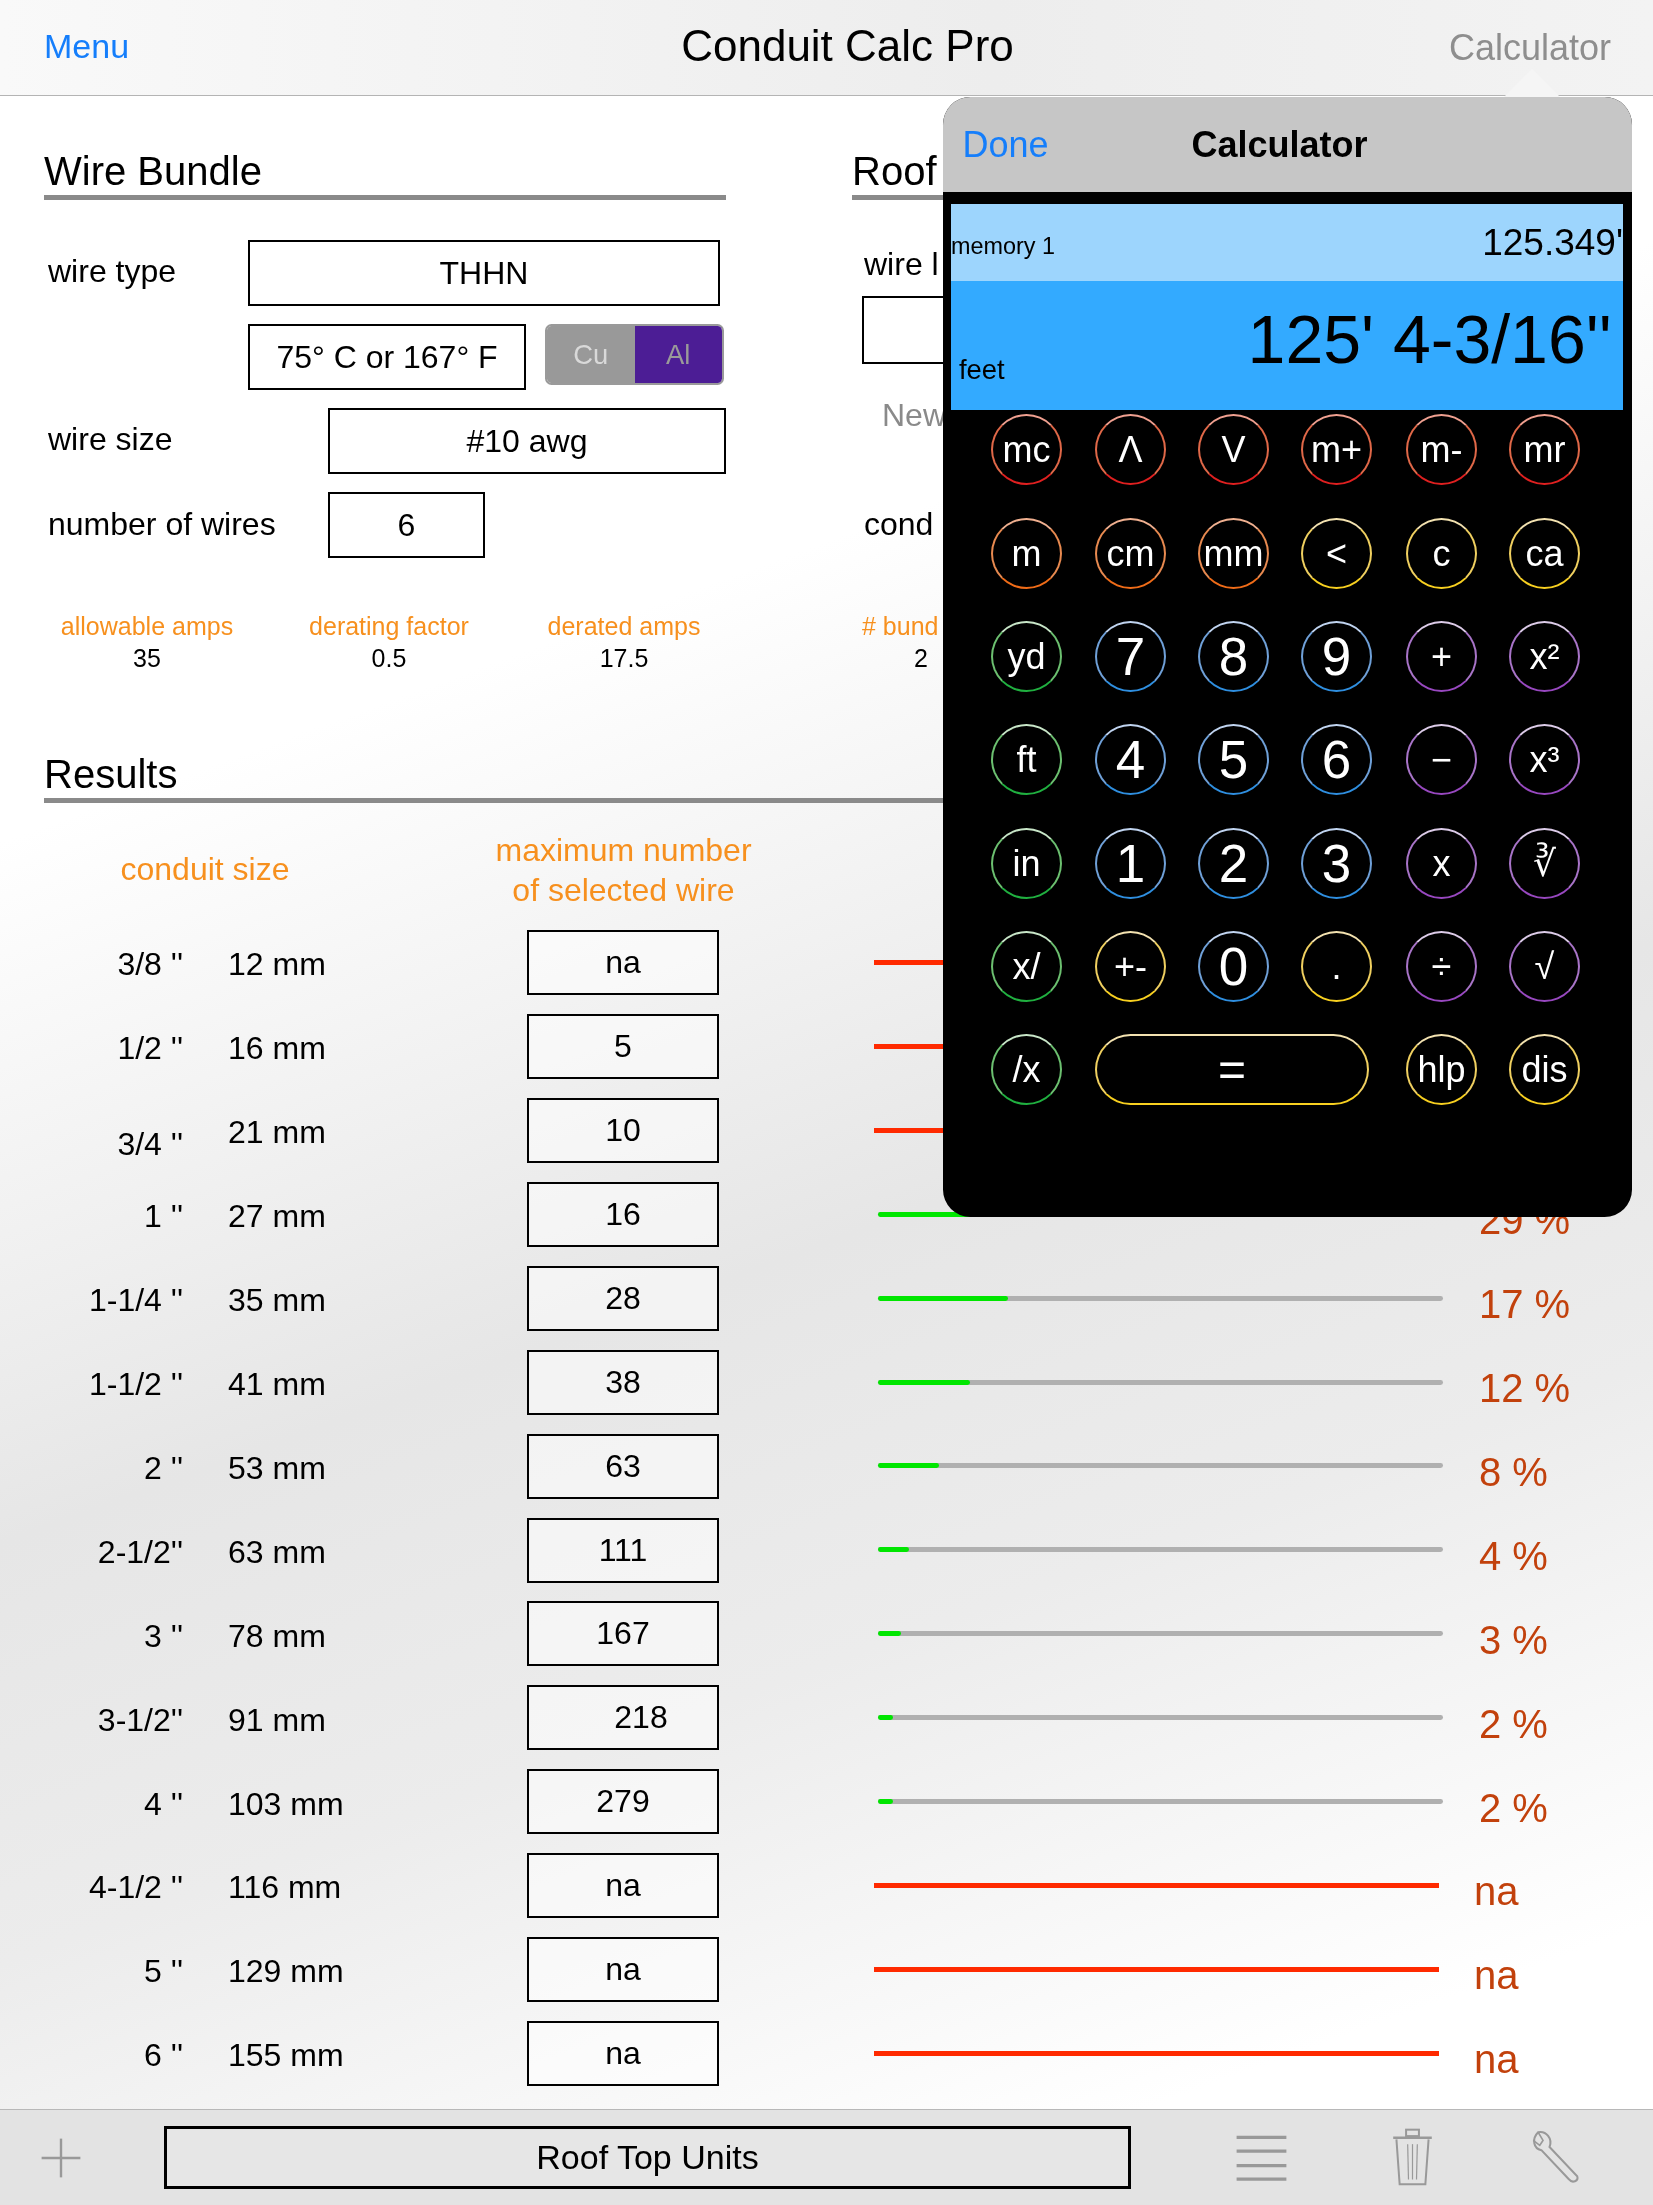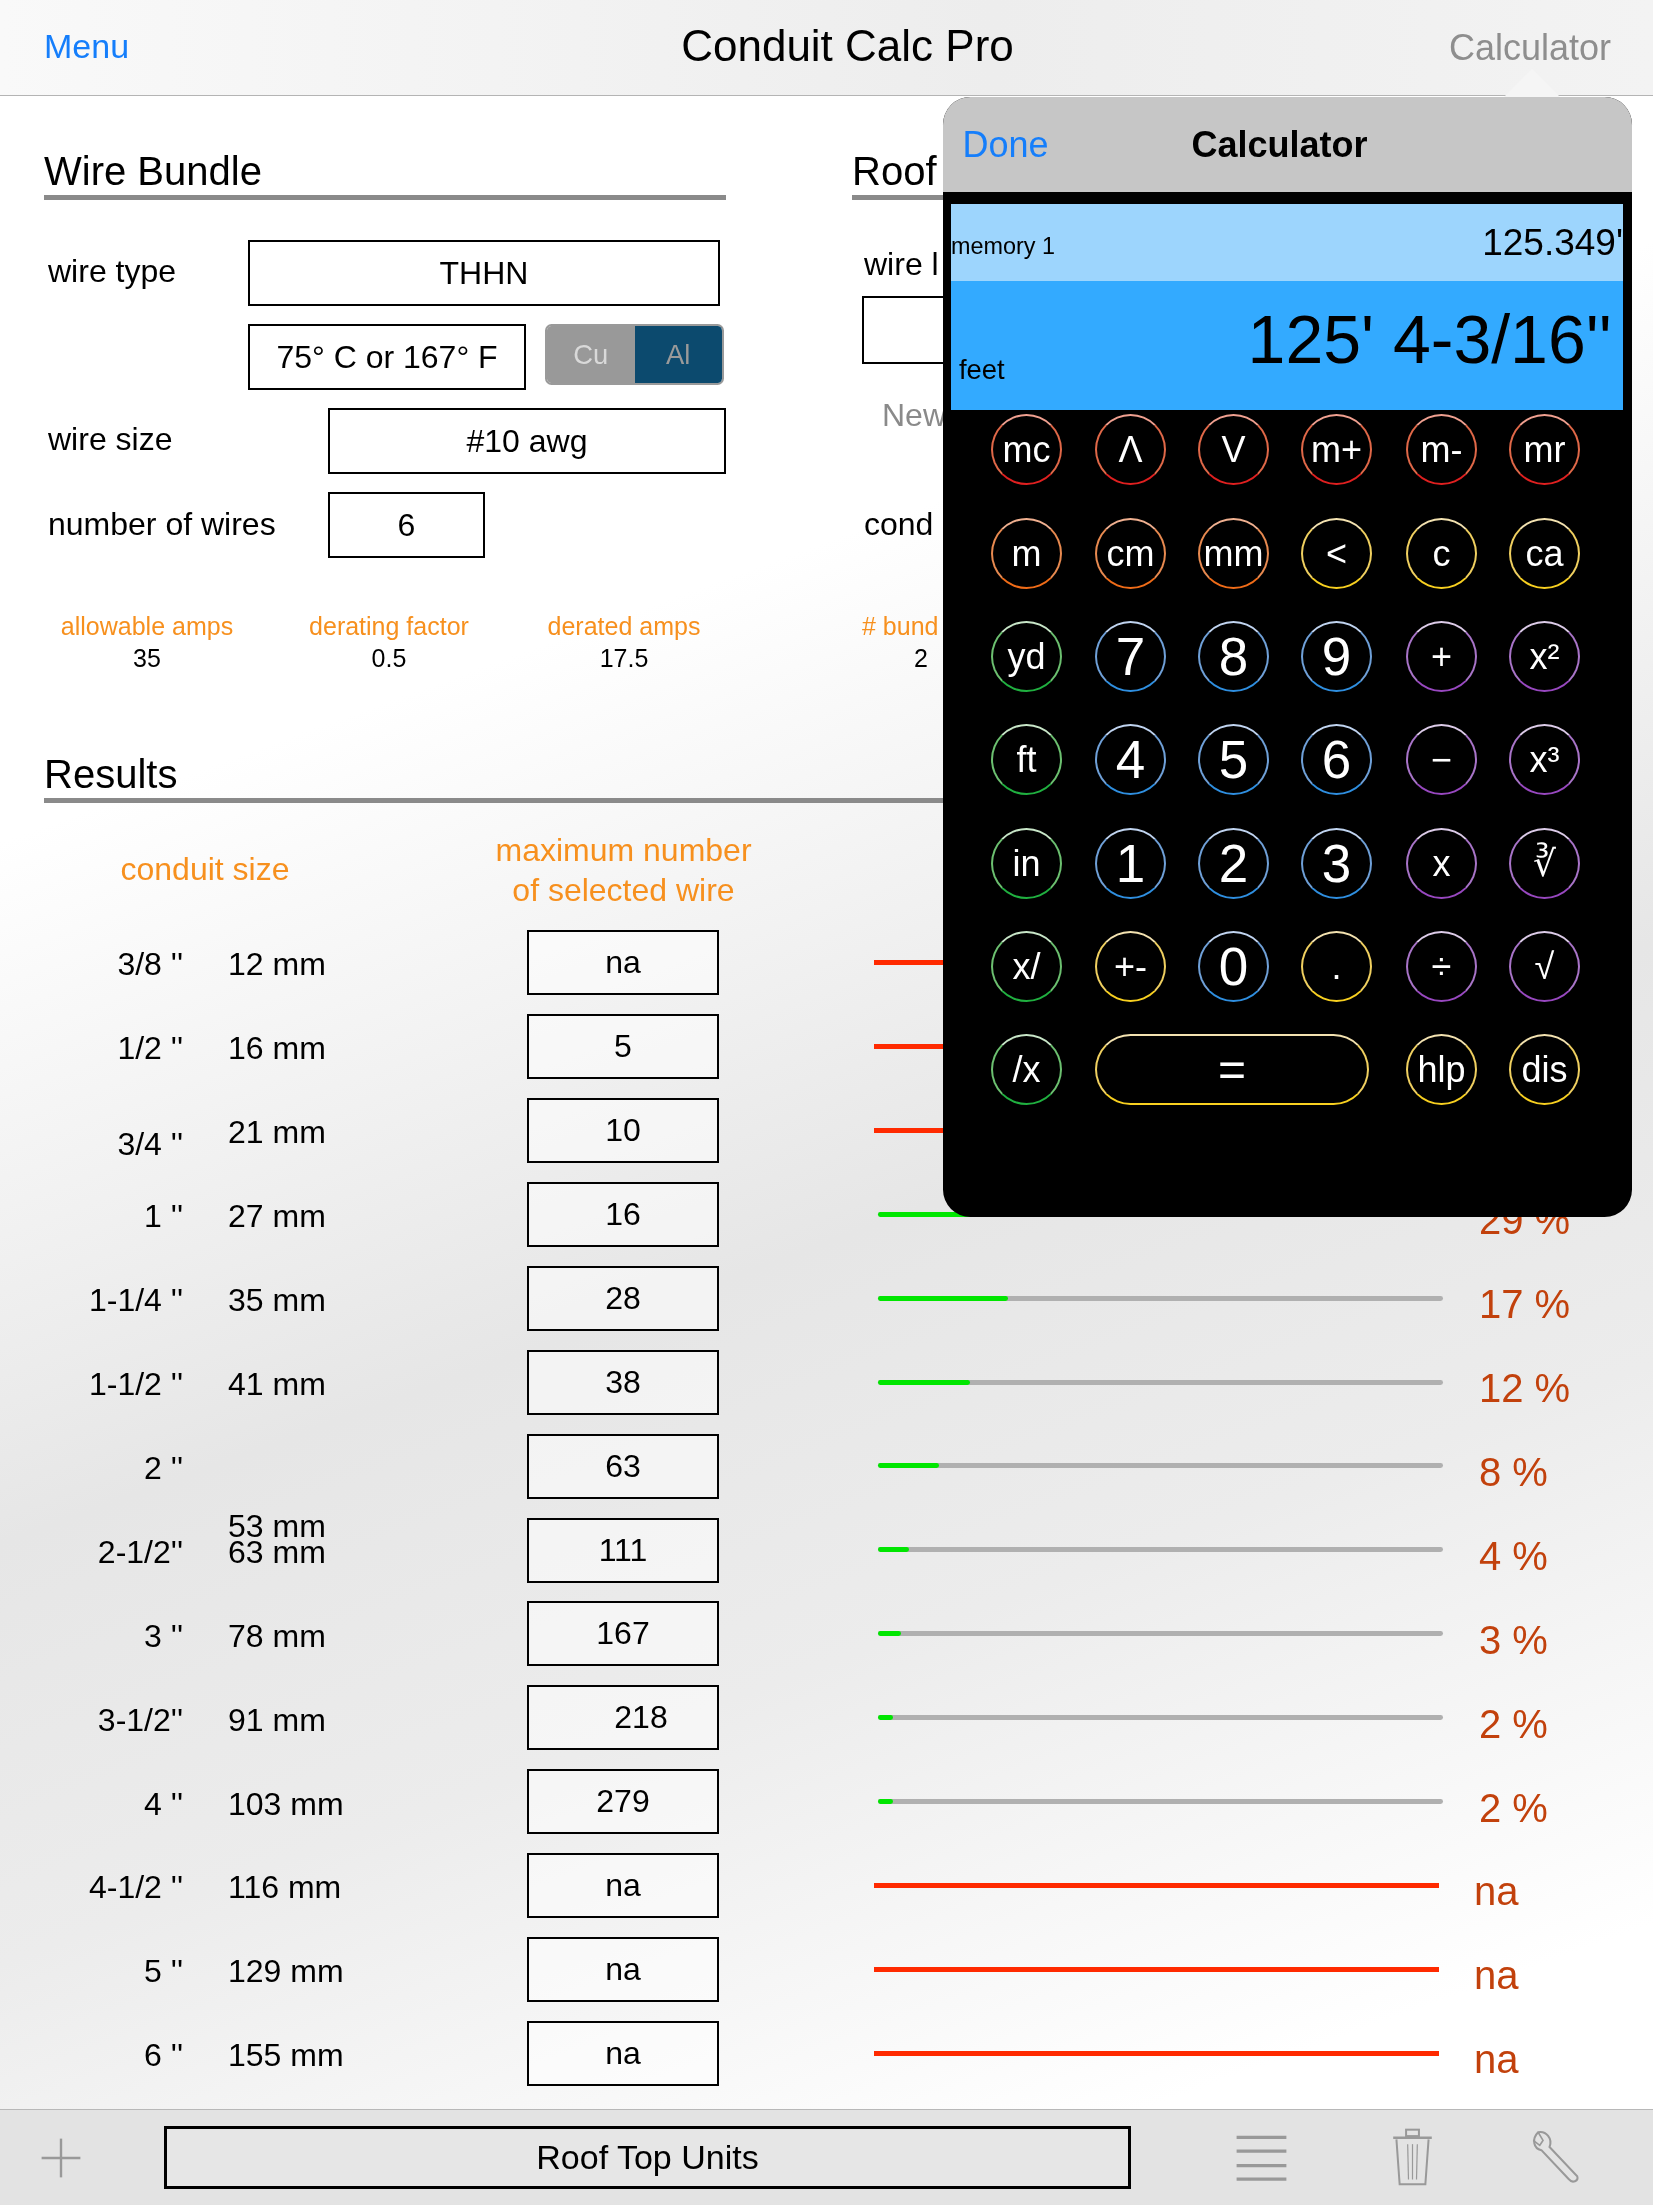--- a/index.html
+++ b/index.html
@@ -14,21 +14,21 @@
   .nav-right{position:absolute;right:42px;top:27.4px;font-size:36px;color:#8e8e8e;}
 
   .section-title{position:absolute;font-size:40px;color:#000;}
   .section-rule{position:absolute;height:4.8px;background:#8a8a8a;}
   .label{position:absolute;font-size:32px;color:#000;}
   .field{position:absolute;border:2.4px solid #000;background:rgba(255,255,255,0.6);box-sizing:border-box;
     display:flex;align-items:center;justify-content:center;font-size:32px;color:#000;}
   .seg{position:absolute;left:545px;top:324px;width:179px;height:61px;border:2.4px solid #9a9a9a;border-radius:6.5px;box-sizing:border-box;display:flex;overflow:hidden;}
   .seg div{flex:1;display:flex;align-items:center;justify-content:center;font-size:27.4px;}
   .seg .on{background:#999;color:#d9d9d9;}
-  .seg .off{background:#0c4a6e;color:#9a9a9a;}
+  .seg .off{background:#4c1d95;color:#9a9a9a;}
   .stat-label{position:absolute;font-size:25px;color:#f7901e;text-align:center;}
   .stat-value{position:absolute;font-size:25px;color:#000;text-align:center;}
   .orange-h{position:absolute;font-size:32px;color:#f7901e;text-align:center;line-height:40px;}
 
   .row-in{position:absolute;font-size:32px;color:#000;text-align:right;width:141px;}
   .row-mm{position:absolute;font-size:32px;color:#000;}
   .row-box{position:absolute;left:527px;width:192px;height:65px;border:2.4px solid #000;box-sizing:border-box;
     display:flex;align-items:center;justify-content:center;font-size:32px;color:#000;background:rgba(255,255,255,0.5);}
   .bar-track{position:absolute;left:878px;width:565px;height:4.8px;background:#b0b0b0;border-radius:2.4px;}
   .bar-fill{position:absolute;left:0;top:0;height:4.8px;background:#00e600;border-radius:2.4px;}
@@ -141,21 +141,21 @@
     </div>
     <div class="pct" style="top:1282px;">17 %</div>
     <div class="row-in" style="left:42px;top:1366px;">1-1/2 ''</div>
     <div class="row-mm" style="left:228px;top:1366px;">41 mm</div>
     <div class="row-box" style="top:1350px;">38</div>
     <div class="bar-track" style="top:1380px;">
       <div class="bar-fill" style="width: 92px;"></div>
     </div>
     <div class="pct" style="top:1366px;">12 %</div>
     <div class="row-in" style="left:42px;top:1450px;">2 ''</div>
-    <div class="row-mm" style="left:228px;top:1508px;">53 mm</div>
+    <div class="row-mm" style="left:228px;top:1450px;">53 mm</div>
     <div class="row-box" style="top:1434px;">63</div>
     <div class="bar-track" style="top:1463px;">
       <div class="bar-fill" style="width: 61px;"></div>
     </div>
     <div class="pct" style="top:1450px;">8 %</div>
     <div class="row-in" style="left:42px;top:1534px;">2-1/2''</div>
     <div class="row-mm" style="left:228px;top:1534px;">63 mm</div>
     <div class="row-box" style="top:1518px;">111</div>
     <div class="bar-track" style="top:1547px;">
       <div class="bar-fill" style="width: 30.5px;"></div>

